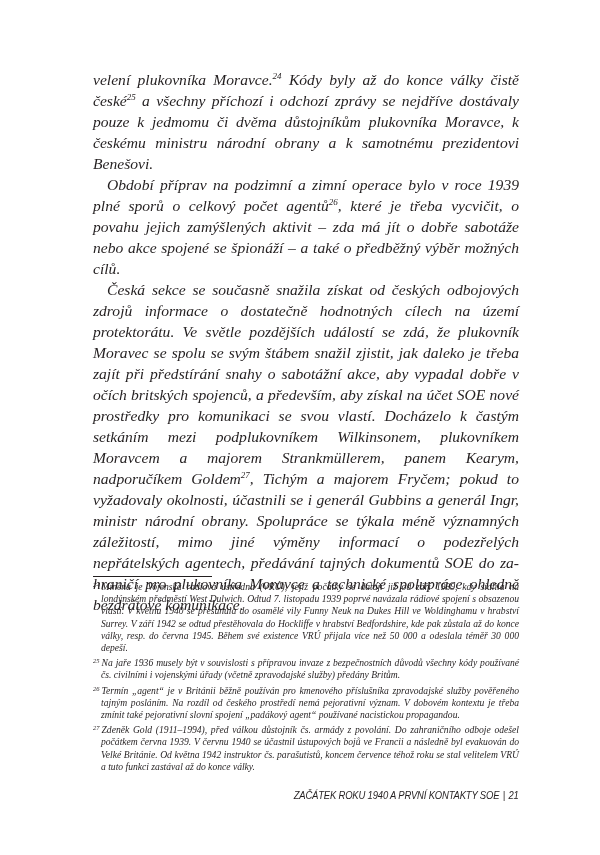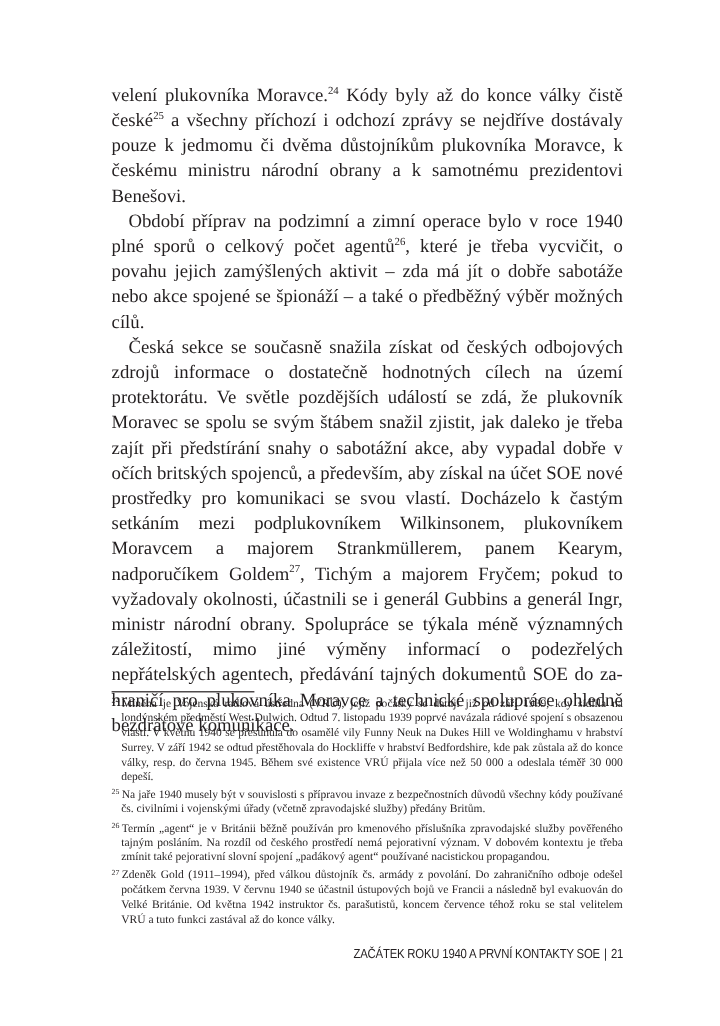--- a/index.html
+++ b/index.html
@@ -12,20 +12,21 @@
       height: 855px;
       position: relative;
       overflow: hidden;
       color: #231f20;
     }
     .page {
       position: absolute;
       left: 0; top: 0;
       width: 600px; height: 855px;
       background: #ffffff;
+      font-style: italic;
     }
     .body-text {
       position: absolute;
       left: 93px;
       top: 69px;
       width: 426px;
       font-family: "Liberation Serif", "DejaVu Serif", serif;
       font-size: 15.6px;
       line-height: 21px;
       text-align: justify;
@@ -87,29 +88,29 @@
       margin: 0 4px;
     }
   </style>
 </head>
 <body>
 
 <div class="page">
 
   <div class="body-text">
     <p class="first"><span>velení plukovníka Moravce.</span><sup class="ref">24</sup><span> Kódy byly až do konce války čistě české</span><sup class="ref">25</sup><span> a všechny příchozí i odchozí zprávy se nejdříve dostávaly pouze k jed­momu či dvěma důstojníkům plukovníka Moravce, k českému ministru národní obrany a k samotnému prezidentovi Benešovi.</span></p>
-    <p><span>Období příprav na podzimní a zimní operace bylo v roce 1940 plné sporů o celkový počet agentů</span><sup class="ref">26</sup><span>, které je třeba vycvičit, o povahu jejich zamýšlených aktivit – zda má jít o dobře sabotáže nebo akce spojené se špionáží – a také o předběžný výběr možných cílů.</span></p>
+    <p><span>Období příprav na podzimní a zimní operace bylo v roce 1939 plné sporů o celkový počet agentů</span><sup class="ref">26</sup><span>, které je třeba vycvičit, o povahu jejich zamýšlených aktivit – zda má jít o dobře sabotáže nebo akce spojené se špionáží – a také o předběžný výběr možných cílů.</span></p>
     <p><span>Česká sekce se současně snažila získat od českých odbojových zdrojů informace o dostatečně hodnotných cílech na území protektorátu. Ve světle pozdějších událostí se zdá, že plukovník Moravec se spolu se svým štábem snažil zjistit, jak daleko je třeba zajít při předstírání snahy o sabotážní akce, aby vypadal dobře v očích britských spojenců, a především, aby získal na účet SOE nové prostředky pro komunikaci se svou vlastí. Docházelo k častým setkáním mezi podplukovníkem Wilkinsonem, plukovníkem Moravcem a majorem Strankmüllerem, panem Kearym, nadporučíkem Goldem</span><sup class="ref">27</sup><span>, Tichým a majorem Fry­čem; pokud to vyžadovaly okolnosti, účastnili se i generál Gubbins a generál Ingr, ministr národní obrany. Spolupráce se týkala méně významných záležitostí, mimo jiné výměny informací o podezřelých nepřátelských agentech, předávání tajných dokumentů SOE do za­hraničí pro plukovníka Moravce a technické spolupráce ohledně bez­drátové komunikace.</span></p>
   </div>
 
   <div class="fn-rule"></div>
 
   <div class="footnotes">
     <p class="footnote"><span class="fn-num">24</span><span>Míněna je Vojenská radiová ústředna (VRÚ), jejíž počátky se datují již od září 1939, kdy sídlila na londýnském předměstí West Dulwich. Odtud 7. listopadu 1939 poprvé navázala rádiové spojení s obsazenou vlastí. V květnu 1940 se přesunula do osamělé vily Funny Neuk na Dukes Hill ve Woldinghamu v hrabství Surrey. V září 1942 se odtud přestěhovala do Hockliffe v hrabství Bedfordshire, kde pak zůstala až do konce války, resp. do června 1945. Během své existence VRÚ přijala více než 50 000 a odeslala téměř 30 000 depeší.</span></p>
-    <p class="footnote"><span class="fn-num">25</span><span>Na jaře 1940 musely být v souvislosti s přípravou invaze z bezpečnostních důvodů všechny kódy používané čs. civilními i vojenskými úřady (včetně zpravodajské služby) předány Britům.</span></p>
+    <p class="footnote"><span class="fn-num">25</span><span>Na jaře 1936 musely být v souvislosti s přípravou invaze z bezpečnostních důvodů všechny kódy používané čs. civilními i vojenskými úřady (včetně zpravodajské služby) předány Britům.</span></p>
     <p class="footnote"><span class="fn-num">26</span><span>Termín „agent“ je v Británii běžně používán pro kmenového příslušníka zpravodajské služby pověřeného taj­ným posláním. Na rozdíl od českého prostředí nemá pejorativní význam. V dobovém kontextu je třeba zmínit také pejorativní slovní spojení „padákový agent“ používané nacistickou propagandou.</span></p>
     <p class="footnote"><span class="fn-num">27</span><span>Zdeněk Gold (1911–1994), před válkou důstojník čs. armády z povolání. Do zahraničního odboje odešel počátkem června 1939. V červnu 1940 se účastnil ústupových bojů ve Francii a následně byl evakuován do Velké Británie. Od května 1942 instruktor čs. parašutistů, koncem července téhož roku se stal velitelem VRÚ a tuto funkci zastával až do konce války.</span></p>
   </div>
 
   <div class="running-footer">
     <span>ZAČÁTEK ROKU 1940 A PRVNÍ KONTAKTY SOE</span><span class="sep">|</span><span>21</span>
   </div>
 
 </div>
 

